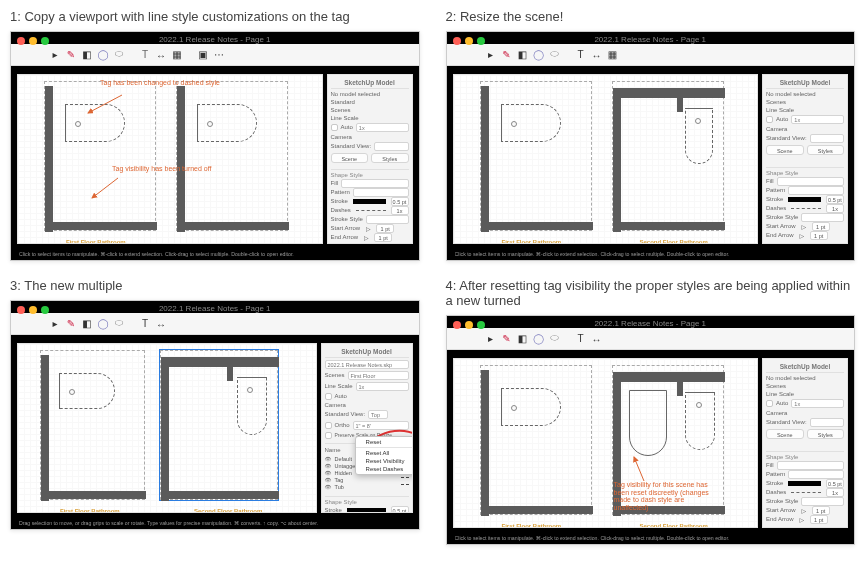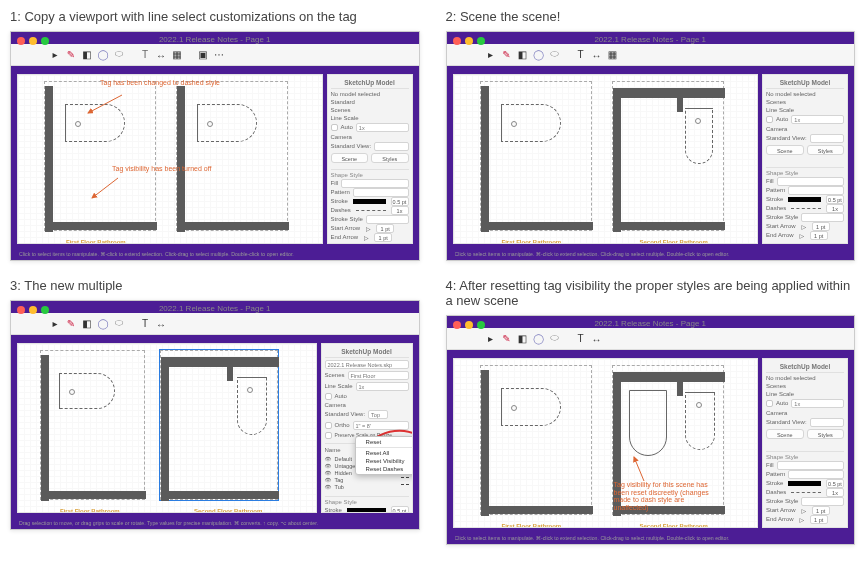--- a/index.html
+++ b/index.html
@@ -22,21 +22,21 @@
     font-size: 13px;
     color: #444;
     margin-bottom: 6px;
     line-height: 1.15;
   }
 
   
   .win {
     position: relative;
     border: 1px solid #ccc;
-    background: #4c1d95;
+    background: #000000;
     width: 100%;
     height: 230px;
     box-shadow: 0 1px 4px rgba(0,0,0,0.1);
   }
   .traffic { position:absolute; left:6px; top:5px; display:flex; gap:4px; }
   .dot { width:8px; height:8px; border-radius:50%; }
   .dot.r{background:#ff5f56;} .dot.y{background:#ffbd2e;} .dot.g{background:#27c93f;}
   .wtitle { text-align:center; font-size:8px; color:#888; padding:3px 0 0; }
   .toolbar {
     display:flex; gap:4px; padding:4px 38px 4px 38px; align-items:center;
@@ -136,21 +136,21 @@
 
   .cb { width:7px; height:7px; border:1px solid #c8c8c8; background:#fff; border-radius:2px; }
 
 </style>
 </head>
 <body>
 
 <div class="grid">
 
 <div class="cell">
-  <div class="caption">1: Copy a viewport with line select customizations on the tag</div>
+  <div class="caption">1: Copy a viewport with line style customizations on the tag</div>
   <div class="win">
     <div class="traffic">
       <div class="dot r"></div>
       <div class="dot y"></div>
       <div class="dot g"></div>
     </div>
     <div class="wtitle">2022.1 Release Notes - Page 1</div>
     <div class="toolbar">
       <div class="tb" style="color:#333">▸</div>
       <div class="tb" style="color:#c24">✎</div>
@@ -278,21 +278,21 @@
                 <span class="sp-num">1 pt</span>
               </div>
         </div>
       </div>
     </div>
     <div class="statusbar">Click to select items to manipulate. ⌘-click to extend selection. Click-drag to select multiple. Double-click to open editor.</div>
   </div>
 </div>
 
 <div class="cell">
-  <div class="caption">2: Scene the scene!</div>
+  <div class="caption">2: Resize the scene!</div>
   <div class="win">
     <div class="traffic">
       <div class="dot r"></div>
       <div class="dot y"></div>
       <div class="dot g"></div>
     </div>
     <div class="wtitle">2022.1 Release Notes - Page 1</div>
     <div class="toolbar">
       <div class="tb">▸</div>
       <div class="tb" style="color:#c24">✎</div>
@@ -526,21 +526,21 @@
               </div>
 
         </div>
       </div>
     </div>
     <div class="statusbar">Drag selection to move, or drag grips to scale or rotate. Type values for precise manipulation. ⌘ converts. ↑ copy. ⌥ about center.</div>
   </div>
 </div>
 
 <div class="cell">
-  <div class="caption">4: After resetting tag visibility the proper styles are being applied within a new scene</div>
+  <div class="caption">4: After resetting tag visibility the proper styles are being applied within a new turned</div>
   <div class="win">
     <div class="traffic">
       <div class="dot r"></div>
       <div class="dot y"></div>
       <div class="dot g"></div>
     </div>
     <div class="wtitle">2022.1 Release Notes - Page 1</div>
     <div class="toolbar">
       <div class="tb">▸</div>
       <div class="tb" style="color:#c24">✎</div>

